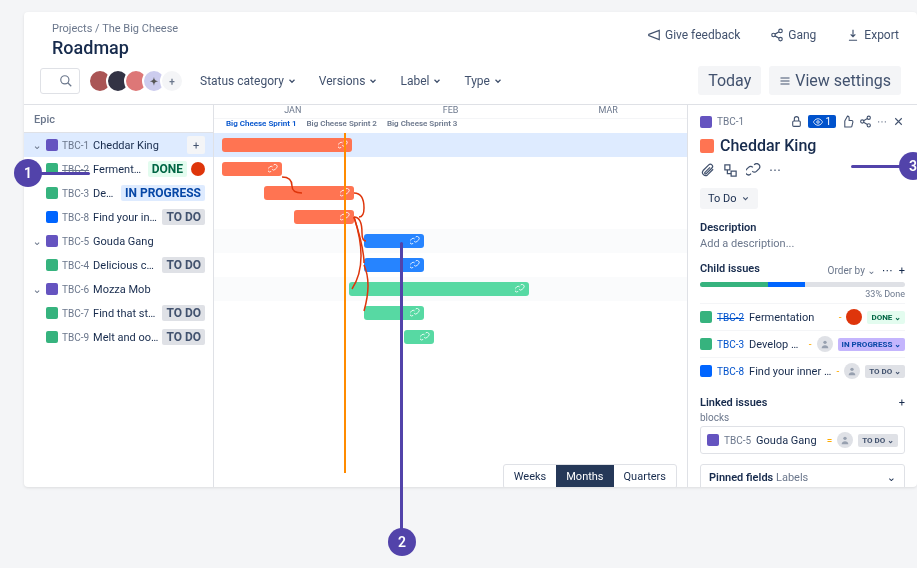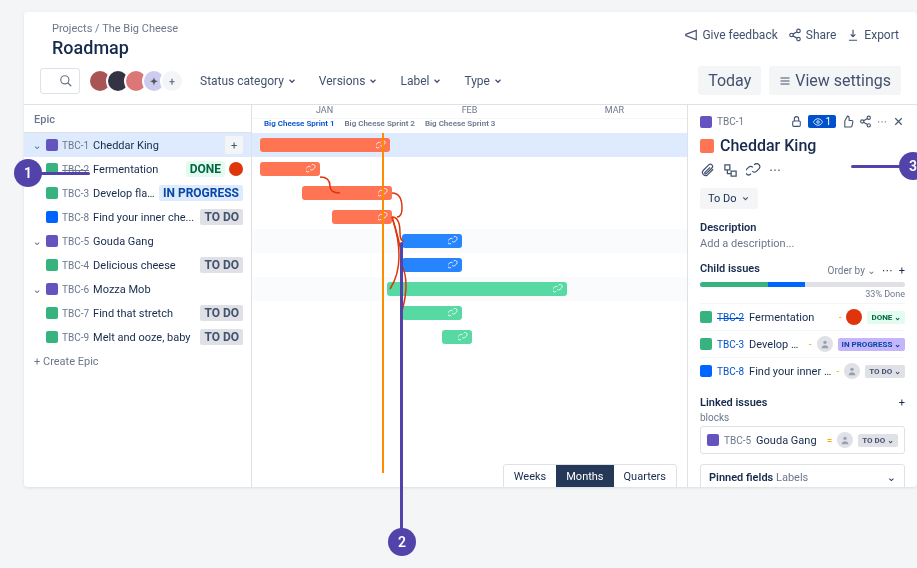--- a/index.html
+++ b/index.html
@@ -2,32 +2,32 @@
 <html><head>
 <meta charset="utf-8">
 <style>
 *{margin:0;padding:0;box-sizing:border-box;font-family:-apple-system,BlinkMacSystemFont,"Segoe UI",Roboto,sans-serif}
 body{background:#f4f5f7;padding:12px;font-size:12px;color:#172b4d}
 .app{background:#fff;border-radius:4px;box-shadow:0 1px 3px rgba(0,0,0,0.1);position:relative;width:893px;height:475px;overflow:hidden}
 .header{padding:10px 28px 6px}
 .breadcrumb{font-size:11px;color:#6b778c;margin-bottom:2px}
 .breadcrumb span{cursor:pointer}
 .title{font-size:18px;font-weight:500}
-.top-actions{position:absolute;top:16px;right:18px;display:flex;gap:10px;font-size:12px;color:#42526e}
+.top-actions{position:absolute;top:16px;right:18px;display:flex;gap:30px;font-size:12px;color:#42526e}
 .top-actions>div{display:flex;align-items:center;gap:4px;cursor:pointer}
 .toolbar{display:flex;align-items:center;padding:4px 16px 10px;gap:10px}
 .search{width:40px;height:26px;border:1px solid #dfe1e6;border-radius:3px;position:relative}
 .search svg{position:absolute;right:6px;top:5px}
 .avatars{display:flex;margin-left:4px}
 .avatars>div{width:24px;height:24px;border-radius:50%;margin-left:-6px;border:2px solid #fff;background:#ddd;display:flex;align-items:center;justify-content:center;font-size:10px;color:#fff;font-weight:600}
 .filter{font-size:12px;color:#42526e;display:flex;align-items:center;gap:3px;cursor:pointer;padding:4px 6px}
 .right-tools{position:absolute;right:16px;top:54px;display:flex;gap:8px}
 .btn{background:#f4f5f7;border:none;padding:5px 10px;font-size:16px;border-radius:3px;cursor:pointer;display:flex;align-items:center;gap:4px;color:#42526e}
 .main{display:flex;height:395px;border-top:1px solid #dfe1e6}
-.sidebar{width:228px;border-right:1px solid #dfe1e6;font-size:11px}
+.sidebar{width:190px;border-right:1px solid #dfe1e6;font-size:11px}
 .side-hdr{padding:8px 10px;font-size:11px;color:#6b778c;font-weight:500;border-bottom:1px solid #dfe1e6;height:28px}
 .epic-row{display:flex;align-items:center;padding:4px 8px;gap:4px;height:24px;position:relative}
 .epic-row.selected{background:#deebff}
 .epic-row.child{padding-left:22px}
 .chev{width:10px;text-align:center;color:#6b778c;cursor:pointer}
 .issue-icon{width:12px;height:12px;border-radius:2px;flex:none}
 .purple{background:#6554c0}
 .green{background:#36b37e}
 .blue{background:#0065ff}
 .key{color:#6b778c;font-size:10px}
@@ -111,21 +111,21 @@
           </svg>
           <span>Give feedback</span>
         </div>
     <div>
           <svg width="14" height="14" viewBox="0 0 24 24" fill="none" stroke="#42526e" stroke-width="2">
             <circle cx="18" cy="5" r="3"></circle>
             <circle cx="6" cy="12" r="3"></circle>
             <circle cx="18" cy="19" r="3"></circle>
             <path d="M8.5 10.5l7-4m-7 7l7 4"></path>
           </svg>
-          <span>Share</span>
+          <span>Gang</span>
         </div>
     <div>
           <svg width="14" height="14" viewBox="0 0 24 24" fill="none" stroke="#42526e" stroke-width="2">
             <path d="M12 3v12m-4-4l4 4 4-4M5 21h14"></path>
           </svg>
           <span>Export</span>
         </div>
   </div>
   <div class="toolbar">
     <div class="search">
@@ -230,21 +230,20 @@
               <span class="name">Find that stretch</span>
               <span class="badge todo">TO DO</span>
             </div>
             <div class="epic-row child">
               <div class="issue-icon green"></div>
               <span class="key">TBC-9</span>
               <span class="name">Melt and ooze, baby</span>
               <span class="badge todo">TO DO</span>
             </div>
           </div>
-      <div class="create">+ Create Epic</div>
     </div>
 
     <div class="timeline">
       <div class="months">
         <div class="month">JAN</div>
         <div class="month">FEB</div>
         <div class="month">MAR</div>
       </div>
       <div class="sprints">
         <div class="sprint">Big Cheese Sprint 1</div>

